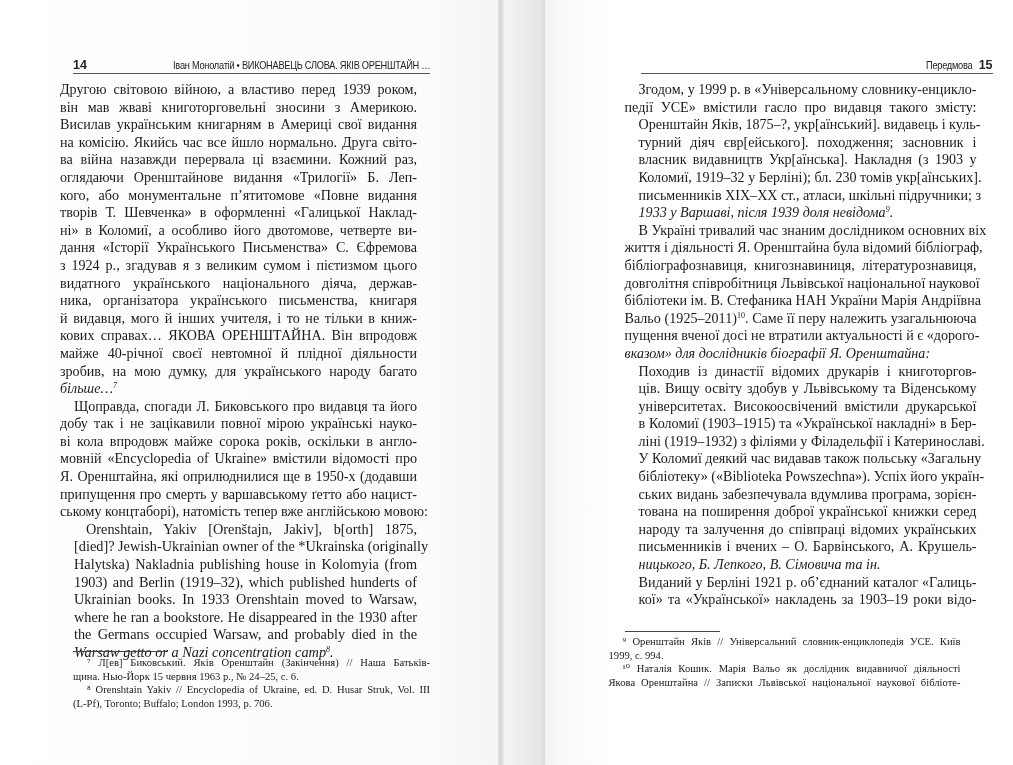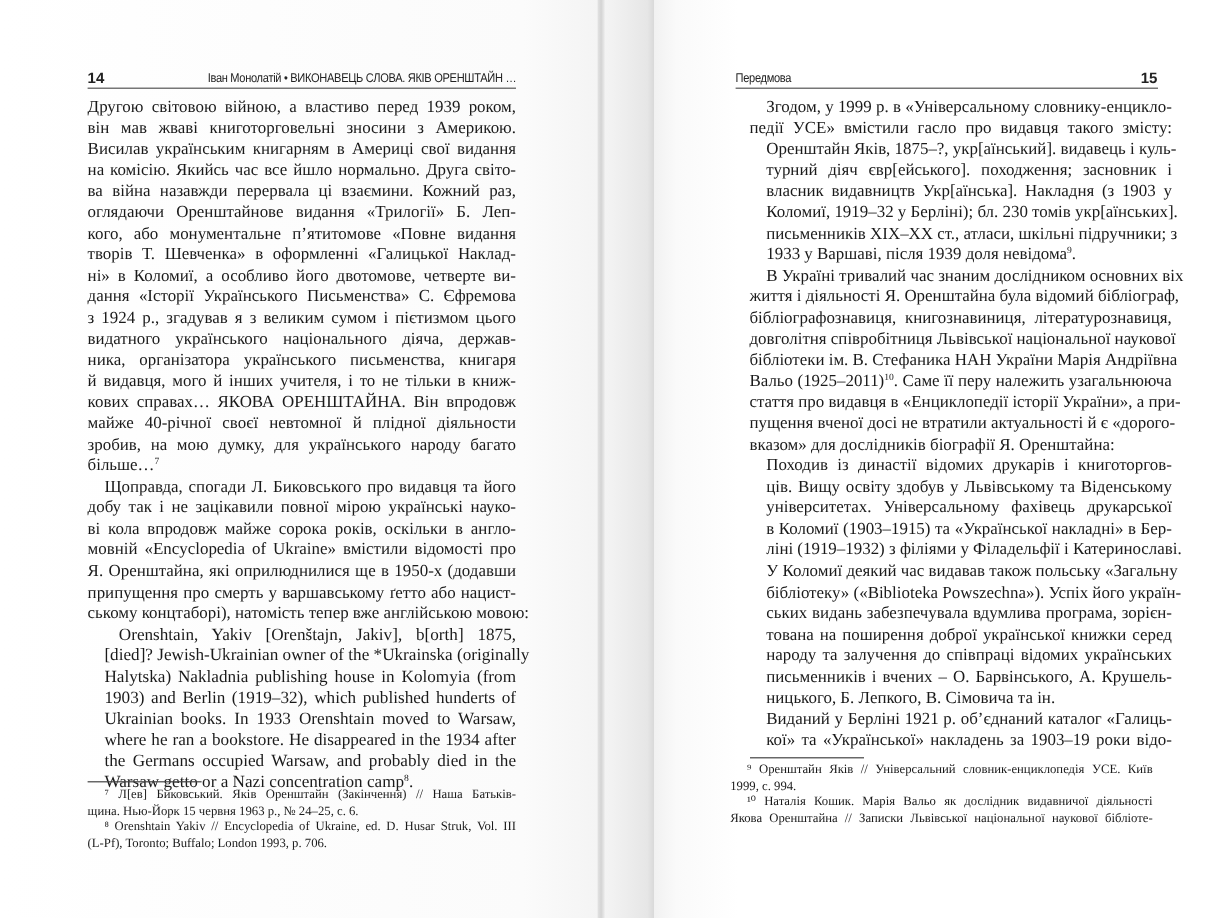--- a/index.html
+++ b/index.html
@@ -25,32 +25,32 @@
     background: linear-gradient(to right, #e2e2e2, #d4d4d4, #ededed);
   }
   .running-head {
     position: absolute; top: 57px; height: 16px;
     font-family: "Liberation Sans", "DejaVu Sans", sans-serif;
     font-size: 11px; color: #222;
     border-bottom: 1px solid #555;
     display: flex; align-items: flex-end; justify-content: space-between;
   }
   .left .running-head { left: 73px; width: 357px; }
-  .right .running-head { left: 68px; width: 352px; }
+  .right .running-head { left: 96px; width: 352px; justify-content: flex-end; }
   .folio { font-weight: bold; font-size: 12.5px; padding-bottom: 1px; }
   .head-title { font-size: 10.5px; letter-spacing: -0.3px; padding-bottom: 2px; transform: scaleX(0.88); transform-origin: right bottom; white-space: nowrap; }
   .right .head-title { transform-origin: left bottom; }
   .text-block {
     position: absolute; font-size: 14.1px; line-height: 17.6px;
     text-align: justify;
   }
-  .left .text-block { left: 73px; top: 81px; width: 357px; }
+  .left .text-block { left: 60px; top: 81px; width: 357px; }
   .right .text-block { left: 80px; top: 81px; width: 352px; }
   .line { display: block; white-space: nowrap; text-align-last: justify; text-align: justify; }
-  .line.last { text-align-last: left; }
+  .line.last { text-align-last: left; font-style: italic; }
   .ind { padding-left: 14px; }
   .quote { padding-left: 14px; }
   .quote2 { padding-left: 26px; }
   .en { font-size: 14.3px; }
   sup { font-size: 8px; line-height: 0; vertical-align: 5px; }
   .fn-rule {
     position: absolute; width: 95px; height: 0; border-top: 1px solid #444;
   }
   .left .fn-rule { left: 73px; top: 651px; }
   .right .fn-rule { left: 80px; top: 631px; }
@@ -97,21 +97,21 @@
       <span class="line">ві кола впродовж майже сорока років, оскільки в англо-</span>
       <span class="line">мовній «Encyclopedia of Ukraine» вмістили відомості про</span>
       <span class="line">Я. Оренштайна, які оприлюднилися ще в 1950-х (додавши</span>
       <span class="line">припущення про смерть у варшавському ґетто або нацист-</span>
       <span class="line">ському концтаборі), натомість тепер вже англійською мовою:</span>
       <span class="line quote2 en">Orenshtain, Yakiv [Orenštajn, Jakiv], b[orth] 1875,</span>
       <span class="line quote en">[died]? Jewish-Ukrainian owner of the *Ukrainska (originally</span>
       <span class="line quote en">Halytska) Nakladnia publishing house in Kolomyia (from</span>
       <span class="line quote en">1903) and Berlin (1919–32), which published hunderts of</span>
       <span class="line quote en">Ukrainian books. In 1933 Orenshtain moved to Warsaw,</span>
-      <span class="line quote en">where he ran a bookstore. He disappeared in the 1934 after</span>
+      <span class="line quote en">where he ran a bookstore. He disappeared in the 1930 after</span>
       <span class="line quote en">the Germans occupied Warsaw, and probably died in the</span>
       <span class="line quote en last"><span>Warsaw getto or a Nazi concentration camp</span><sup>8</sup>.</span>
     </div>
 
     <div class="fn-rule"></div>
     <div class="footnotes">
       <span class="fn-line ind">⁷ Л[ев] Биковський. Яків Оренштайн (Закінчення) // Наша Батьків-</span>
       <span class="fn-line last">щина. Нью-Йорк 15 червня 1963 р., № 24–25, с. 6.</span>
       <span class="fn-line ind">⁸ Orenshtain Yakiv // Encyclopedia of Ukraine, ed. D. Husar Struk, Vol. III</span>
       <span class="fn-line last">(L-Pf), Toronto; Buffalo; London 1993, p. 706.</span>
@@ -132,26 +132,25 @@
       <span class="line quote">власник видавництв Укр[аїнська]. Накладня (з 1903 у</span>
       <span class="line quote">Коломиї, 1919–32 у Берліні); бл. 230 томів укр[аїнських].</span>
       <span class="line quote">письменників XIX–XX ст., атласи, шкільні підручники; з</span>
       <span class="line quote last"><span>1933 у Варшаві, після 1939 доля невідома</span><sup>9</sup>.</span>
       <span class="line ind">В Україні тривалий час знаним дослідником основних віх</span>
       <span class="line">життя і діяльності Я. Оренштайна була відомий бібліограф,</span>
       <span class="line">бібліографознавиця, книгознавиниця, літературознавиця,</span>
       <span class="line">довголітня співробітниця Львівської національної наукової</span>
       <span class="line">бібліотеки ім. В. Стефаника НАН України Марія Андріївна</span>
       <span class="line"><span>Вальо (1925–2011)</span><sup>10</sup><span>. Саме її перу належить узагальнююча</span></span>
-      <span class="line">стаття про видавця в «Енциклопедії історії України», а при-</span>
       <span class="line">пущення вченої досі не втратили актуальності й є «дорого-</span>
       <span class="line last">вказом» для дослідників біографії Я. Оренштайна:</span>
       <span class="line quote">Походив із династії відомих друкарів і книготоргов-</span>
       <span class="line quote">ців. Вищу освіту здобув у Львівському та Віденському</span>
-      <span class="line quote">університетах. Універсальному фахівець друкарської</span>
+      <span class="line quote">університетах. Високоосвічений вмістили друкарської</span>
       <span class="line quote">в Коломиї (1903–1915) та «Української накладні» в Бер-</span>
       <span class="line quote">ліні (1919–1932) з філіями у Філадельфії і Катеринославі.</span>
       <span class="line quote">У Коломиї деякий час видавав також польську «Загальну</span>
       <span class="line quote">бібліотеку» («Biblioteka Powszechna»). Успіх його україн-</span>
       <span class="line quote">ських видань забезпечувала вдумлива програма, зорієн-</span>
       <span class="line quote">тована на поширення доброї української книжки серед</span>
       <span class="line quote">народу та залучення до співпраці відомих українських</span>
       <span class="line quote">письменників і вчених – О. Барвінського, А. Крушель-</span>
       <span class="line quote last">ницького, Б. Лепкого, В. Сімовича та ін.</span>
       <span class="line quote">Виданий у Берліні 1921 р. об’єднаний каталог «Галиць-</span>

